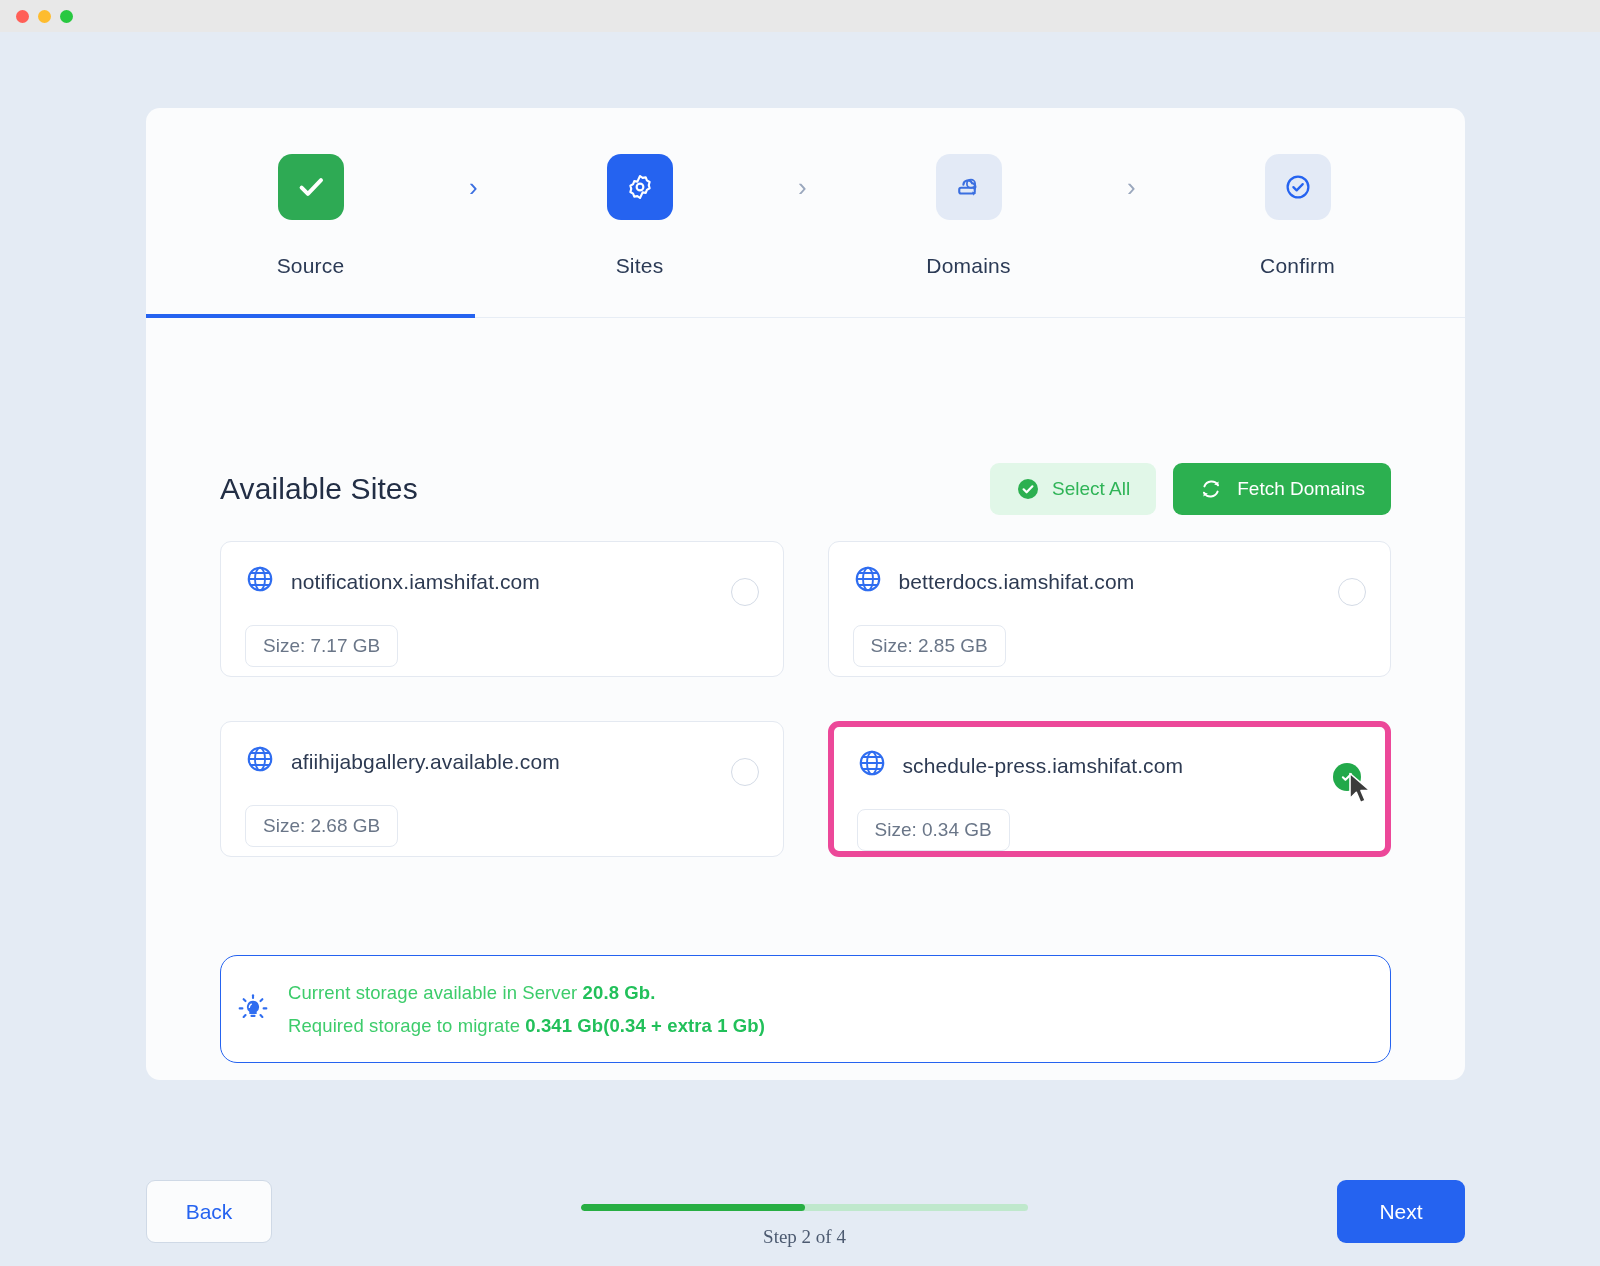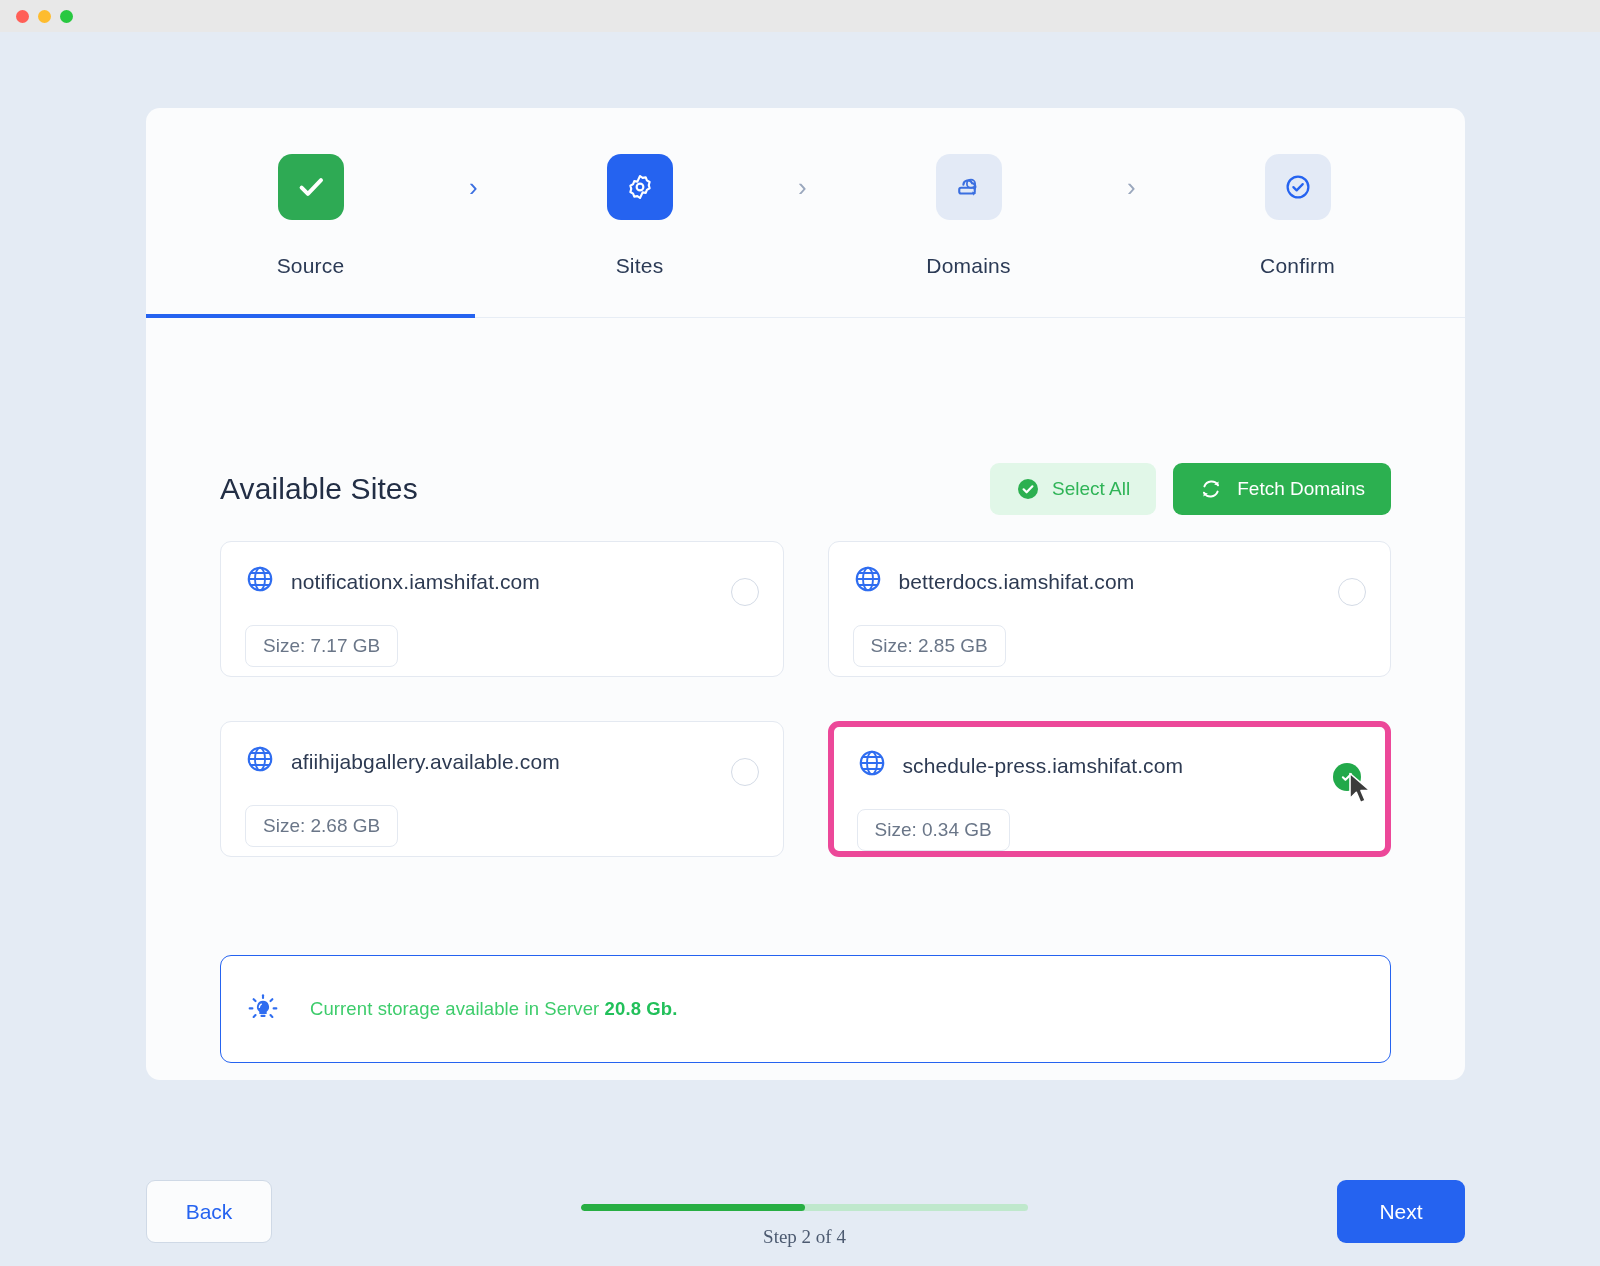--- a/index.html
+++ b/index.html
@@ -233,26 +233,26 @@
   }
 
   
   .storage-banner {
     position: absolute;
     left: 74px;
     top: 625px;
     width: 1171px;
     height: 108px;
     border: 1.5px solid #2563f0;
-    border-radius: 11px;
+    border-radius: 17px;
     background: #ffffff;
     display: flex;
     align-items: center;
-    padding-left: 25px;
-    gap: 30px;
+    padding-left: 15px;
+    gap: 18px;
     z-index: 5;
   }
   .bulb-wrap { flex: 0 0 auto; display: flex; }
   .storage-lines { display: flex; flex-direction: column; gap: 11px; }
   .storage-line {
     font-size: 18.5px;
     color: #3dcc6b;
     letter-spacing: .1px;
   }
   .storage-line b { color: #21c05a; font-weight: 700; }
@@ -514,20 +514,23 @@
               <path d="M19.5 11.6h1.9"></path>
               <path d="M5.4 17.6l1.3-1.3"></path>
               <path d="M18.6 17.6l-1.3-1.3"></path>
             </g>
           </svg>
         </span>
         <div class="storage-lines">
           <div class="storage-line">
             <span>Current storage available in Server </span><b>20.8 Gb.</b>
           </div>
+          <div class="storage-line">
+            <span>Required storage to migrate </span><b>0.341 Gb(0.34 + extra 1 Gb)</b>
+          </div>
         </div>
       </div>
 
     </div>
   </div>
 
   <div class="footer">
     <button class="btn-back">Back</button>
 
     <div class="progress-wrap">

